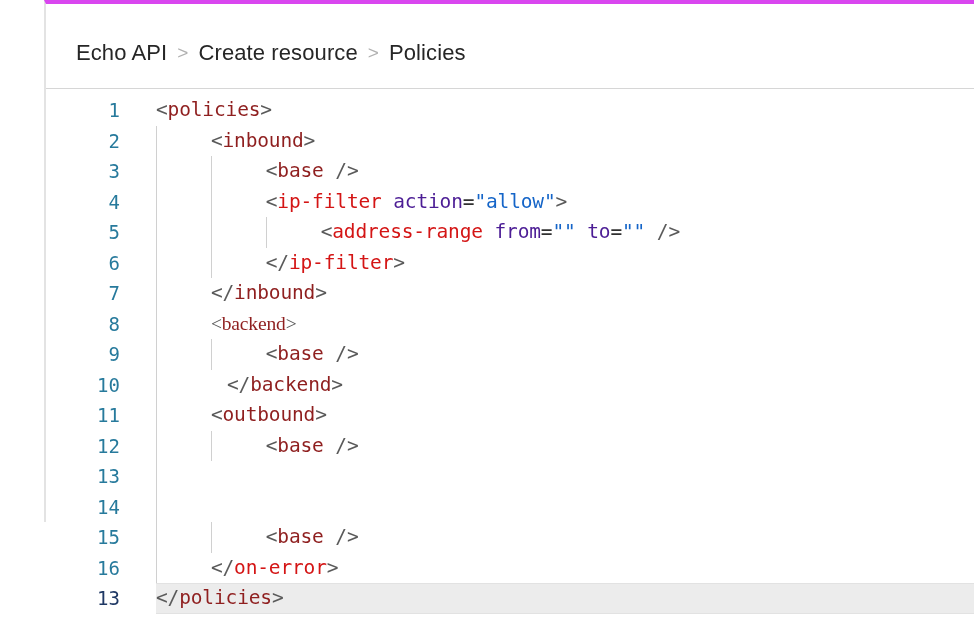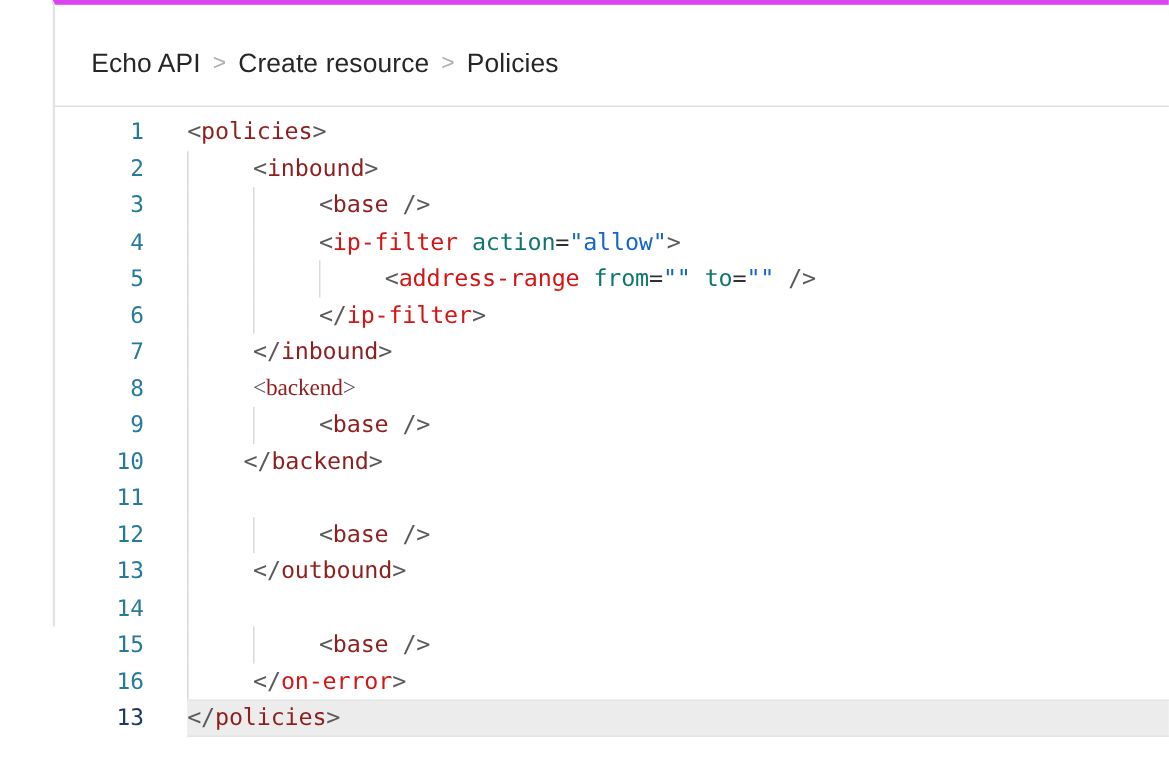--- a/index.html
+++ b/index.html
@@ -88,21 +88,21 @@
     position: absolute;
     top: 0; height: 30.5px;
     width: 1px;
     background: #d0d0d0;
   }
 
   
   .br   { color: #5a5a5a; }   
   .tg   { color: #8f1f1f; }   
   .tgh  { color: #d41515; }   
-  .at   { color: #0f766e; }   
+  .at   { color: #4c1d95; }   
   .eq   { color: #303030; }   
   .vl   { color: #1565c8; }   
 </style>
 </head>
 <body>
 
 <div id="root">
 
   <div id="breadcrumb">
       <span class="crumb">Echo API</span>
@@ -116,24 +116,24 @@
     <div id="code-lines">
         <div class="line"><div class="ln">1</div><div class="code" style="left: 110px;"><span class="br">&lt;</span><span class="tg">policies</span><span class="br">&gt;</span></div></div>
         <div class="line"><div class="guide" style="left: 110px;"></div><div class="ln">2</div><div class="code" style="left: 164.88px;"><span class="br">&lt;</span><span class="tg">inbound</span><span class="br">&gt;</span></div></div>
         <div class="line"><div class="guide" style="left: 110px;"></div><div class="guide" style="left: 164.88px;"></div><div class="ln">3</div><div class="code" style="left: 219.76px;"><span class="br">&lt;</span><span class="tg">base</span> <span class="br">/&gt;</span></div></div>
         <div class="line"><div class="guide" style="left: 110px;"></div><div class="guide" style="left: 164.88px;"></div><div class="ln">4</div><div class="code" style="left: 219.76px;"><span class="br">&lt;</span><span class="tgh">ip-filter</span> <span class="at">action</span><span class="eq">=</span><span class="vl">"allow"</span><span class="br">&gt;</span></div></div>
         <div class="line"><div class="guide" style="left: 110px;"></div><div class="guide" style="left: 164.88px;"></div><div class="guide" style="left: 219.76px;"></div><div class="ln">5</div><div class="code" style="left: 274.64px;"><span class="br">&lt;</span><span class="tgh">address-range</span> <span class="at">from</span><span class="eq">=</span><span class="vl">""</span> <span class="at">to</span><span class="eq">=</span><span class="vl">""</span> <span class="br">/&gt;</span></div></div>
         <div class="line"><div class="guide" style="left: 110px;"></div><div class="guide" style="left: 164.88px;"></div><div class="ln">6</div><div class="code" style="left: 219.76px;"><span class="br">&lt;/</span><span class="tgh">ip-filter</span><span class="br">&gt;</span></div></div>
         <div class="line"><div class="guide" style="left: 110px;"></div><div class="ln">7</div><div class="code" style="left: 164.88px;"><span class="br">&lt;/</span><span class="tg">inbound</span><span class="br">&gt;</span></div></div>
         <div class="line"><div class="guide" style="left: 110px;"></div><div class="ln">8</div><div class="code" style="left: 164.88px; font-family: Liberation Serif, serif;"><span class="br">&lt;</span><span class="tg">backend</span><span class="br">&gt;</span></div></div>
         <div class="line"><div class="guide" style="left: 110px;"></div><div class="guide" style="left: 164.88px;"></div><div class="ln">9</div><div class="code" style="left: 219.76px;"><span class="br">&lt;</span><span class="tg">base</span> <span class="br">/&gt;</span></div></div>
-        <div class="line"><div class="guide" style="left: 110px;"></div><div class="ln">10</div><div class="code" style="left: 157px;"><span class="br">&lt;/</span><span class="tg">backend</span><span class="br">&gt;</span></div></div>
-        <div class="line"><div class="guide" style="left: 110px;"></div><div class="ln">11</div></div>
+        <div class="line"><div class="guide" style="left: 110px;"></div><div class="ln">10</div><div class="code" style="left: 181px;"><span class="br">&lt;/</span><span class="tg">backend</span><span class="br">&gt;</span></div></div>
+        <div class="line"><div class="guide" style="left: 110px;"></div><div class="ln">11</div><div class="code" style="left: 164.88px;"><span class="br">&lt;</span><span class="tg">outbound</span><span class="br">&gt;</span></div></div>
         <div class="line"><div class="guide" style="left: 110px;"></div><div class="guide" style="left: 164.88px;"></div><div class="ln">12</div><div class="code" style="left: 219.76px;"><span class="br">&lt;</span><span class="tg">base</span> <span class="br">/&gt;</span></div></div>
-        <div class="line"><div class="guide" style="left: 110px;"></div><div class="ln">13</div><div class="code" style="left: 164.88px;"><span class="br">&lt;/</span><span class="tg">outbound</span><span class="br">&gt;</span></div></div>
+        <div class="line"><div class="guide" style="left: 110px;"></div><div class="ln">13</div></div>
         <div class="line"><div class="guide" style="left: 110px;"></div><div class="ln">14</div></div>
         <div class="line"><div class="guide" style="left: 110px;"></div><div class="guide" style="left: 164.88px;"></div><div class="ln">15</div><div class="code" style="left: 219.76px;"><span class="br">&lt;</span><span class="tg">base</span> <span class="br">/&gt;</span></div></div>
         <div class="line"><div class="guide" style="left: 110px;"></div><div class="ln">16</div><div class="code" style="left: 164.88px;"><span class="br">&lt;/</span><span class="tgh">on-error</span><span class="br">&gt;</span></div></div>
         <div class="line active"><div class="hl"></div><div class="ln">13</div><div class="code" style="left: 110px;"><span class="br">&lt;/</span><span class="tg">policies</span><span class="br">&gt;</span></div></div>
       </div>
   </div>
 
 </div>
 
 </body></html>

